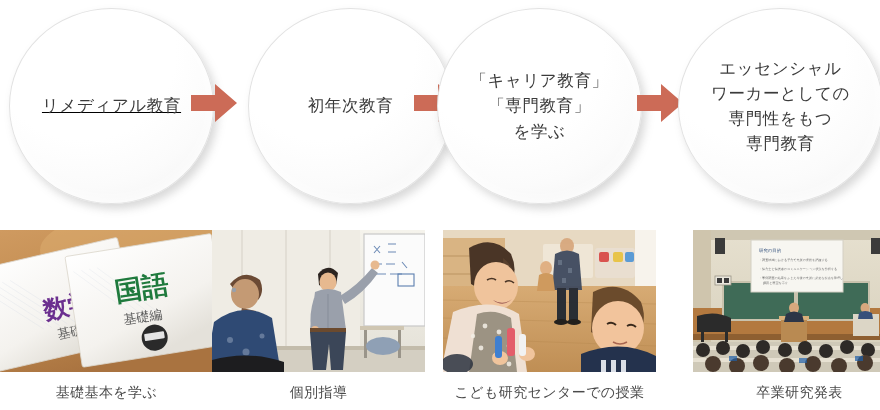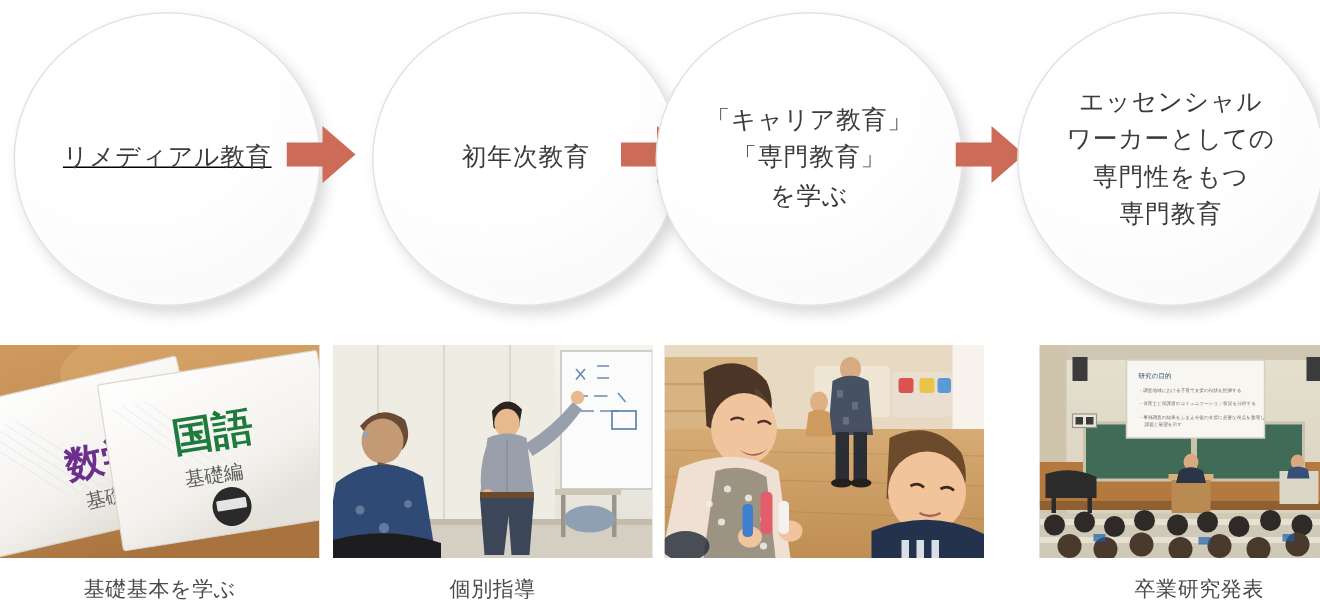--- a/index.html
+++ b/index.html
@@ -69,21 +69,21 @@
     position: absolute;
     left: 0; top: 230px;
     width: 880px; height: 180px;
   }
   .cell {
     position: absolute;
     top: 0;
     width: 213px;
   }
   .cell.g1 { left: 0px; }
-  .cell.g2 { left: 222px; }
+  .cell.g2 { left: 212px; }
   .cell.g3 { left: 443px; }
   .cell.g4 { left: 693px; }
 
   .photo {
     position: relative;
     width: 213px;
     height: 142px;
     overflow: hidden;
     background: #dcdcdc;
   }
@@ -351,20 +351,21 @@
             <path d="M138 124 q40 -16 75 2 l0 16 -75 0 z" fill="#24324d"></path>
             <g fill="#eef2f8" opacity="0.9">
               <rect x="158" y="130" width="5" height="12"></rect>
               <rect x="168" y="130" width="5" height="12"></rect>
               <rect x="178" y="130" width="5" height="12"></rect>
             </g>
           </g>
           <ellipse cx="14" cy="134" rx="16" ry="10" fill="#2b3340" opacity="0.85"></ellipse>
         </svg>
       </div>
+      <div class="caption">こども研究センターでの授業</div>
     </div>
 
     <div class="cell g4">
       <div class="photo">
         <svg viewBox="0 0 213 142" xmlns="http://www.w3.org/2000/svg">
           <defs>
             <linearGradient id="hallWall" x1="0" y1="0" x2="0" y2="1">
               <stop offset="0%" stop-color="#e6e0cf"></stop>
               <stop offset="100%" stop-color="#d6cfbb"></stop>
             </linearGradient>

